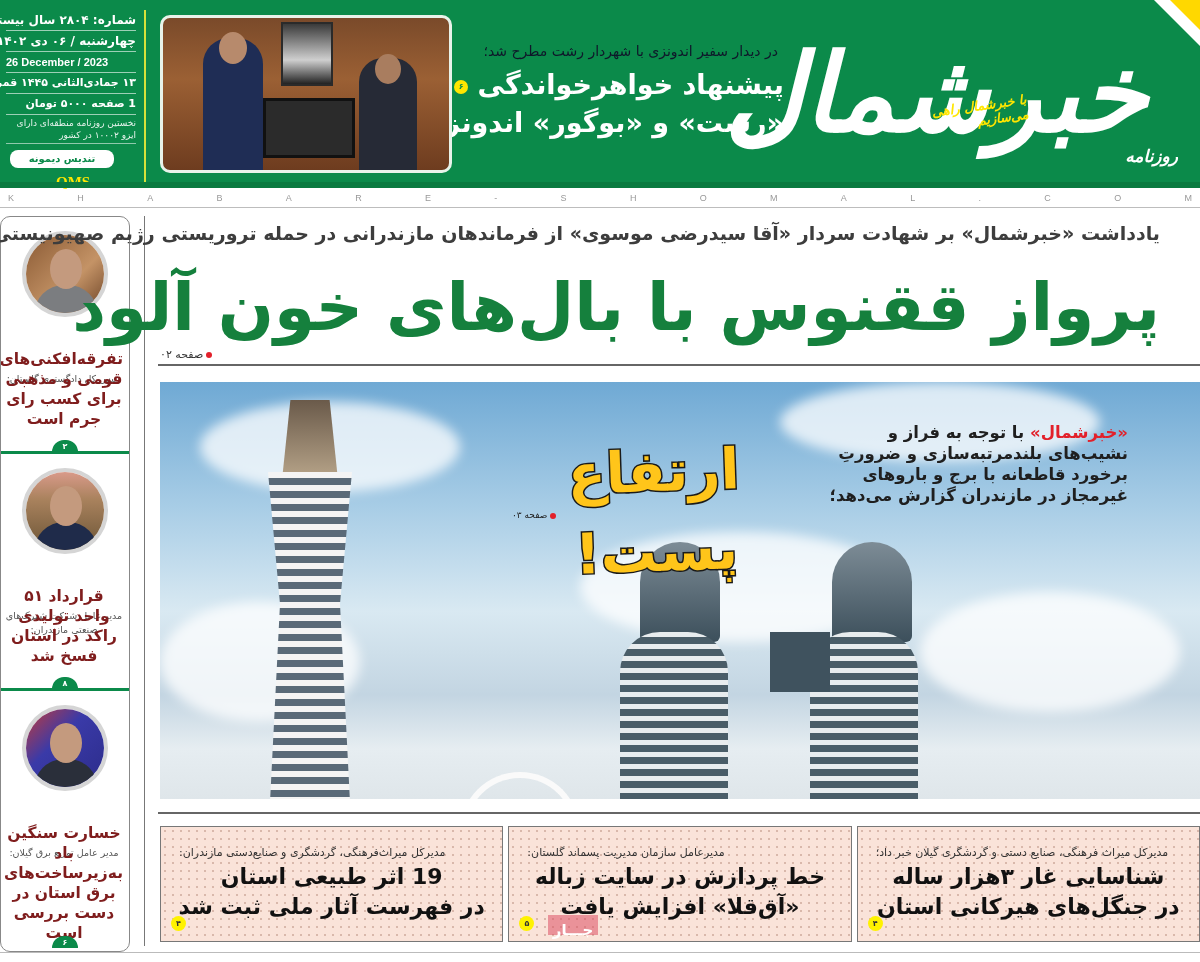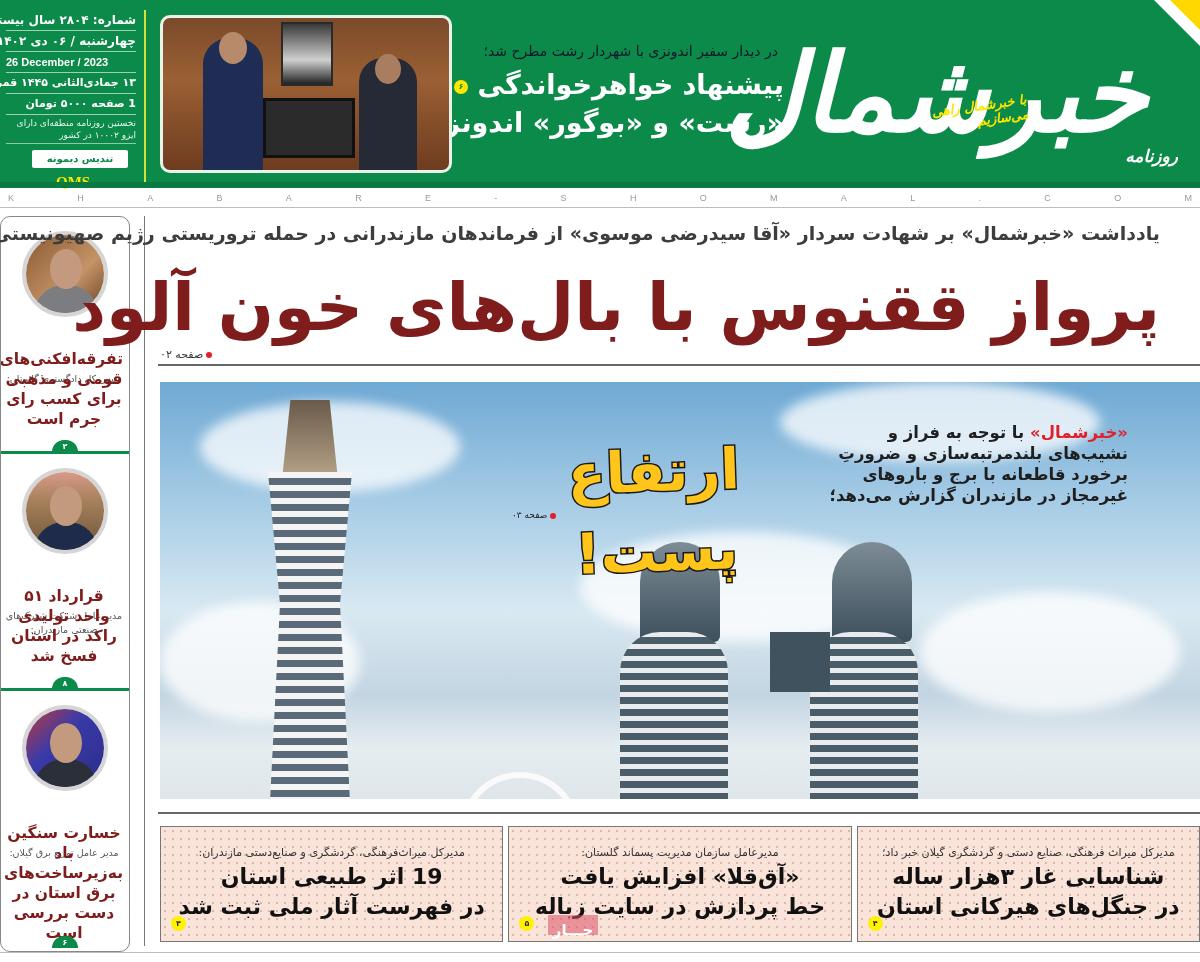--- a/index.html
+++ b/index.html
@@ -95,21 +95,21 @@
   
   .info-col {
     position: absolute; left: 6px; top: 10px; width: 140px; height: 172px;
     text-align: right; color: #ffffff; border-right: 2px solid #d6e23a; padding-right: 8px;
   }
   .info-col .row { font-size: 11px; line-height: 16px; font-weight: bold; border-bottom: 1px solid rgba(255,255,255,0.6); padding: 2px 0; white-space: nowrap; }
   .info-col .row.big { font-size: 12px; }
   .info-col .row.en { direction: ltr; text-align: left; font-family: "Liberation Sans", sans-serif; }
   .info-col .small { font-size: 9px; line-height: 12px; font-weight: normal; opacity: 0.9; padding: 2px 0; border-bottom: 1px solid rgba(255,255,255,0.6); }
   .info-col .badge-tandis {
-    margin-top: 6px; margin-right: 8px; width: 96px; height: 18px; background: #ffffff; border-radius: 2px;
+    margin-top: 6px; margin-right: 22px; width: 104px; height: 18px; background: #ffffff; border-radius: 8px;
     color: #0b8a4a; font-size: 10px; font-weight: bold; line-height: 18px; text-align: center;
   }
   .info-col .qms {
     margin-top: 6px; direction: ltr; text-align: left; padding-left: 50px;
     font-family: "Liberation Serif", serif; font-weight: bold; font-size: 15px; color: #ffe600;
   }
   .info-col .qms small { font-size: 6px; color: #ffffff; font-family: "Liberation Sans", sans-serif; font-weight: normal; vertical-align: middle; }
 
   
   .url-bar {
@@ -147,21 +147,21 @@
 
   .v-divider { position: absolute; left: 144px; top: 216px; width: 1px; height: 730px; background: #777; }
 
   
   .sup-title {
     position: absolute; right: 40px; top: 222px; width: 1010px;
     font-size: 19px; font-weight: bold; color: #3d3d3d; white-space: nowrap; text-align: right;
   }
   .main-title {
     position: absolute; right: 40px; top: 258px; width: 1010px; text-align: center;
-    font-size: 66px; font-weight: bold; line-height: 100px; color: #7f1d1d; white-space: nowrap;
+    font-size: 66px; font-weight: bold; line-height: 100px; color: #15803d; white-space: nowrap;
     letter-spacing: -1px;
   }
   .page-ref {
     position: absolute; left: 160px; top: 348px; font-size: 11px; color: #333;
   }
   .page-ref .dot { display: inline-block; width: 6px; height: 6px; border-radius: 50%; background: #e2202a; margin-left: 3px; vertical-align: middle; }
   .h-rule { position: absolute; left: 158px; width: 1042px; height: 2px; background: #666; }
 
   
   .hero {
@@ -213,21 +213,21 @@
   .bottom-row { position: absolute; left: 160px; top: 826px; width: 1040px; height: 116px; display: flex; direction: rtl; gap: 0; }
   .bstory {
     position: relative; flex: 1; height: 116px; margin-left: 5px;
     border: 1px solid #777;
     background-color: #fae3d9;
     background-image: radial-gradient(#d9b8ab 1px, transparent 1.2px);
     background-size: 8px 8px;
     text-align: center;
   }
   .bstory:last-child { margin-left: 0; }
-  .bstory .kicker { font-size: 11px; color: #333; margin-top: 18px; line-height: 16px; padding: 0 18px; text-align: center; }
+  .bstory .kicker { font-size: 11px; color: #333; margin-top: 18px; line-height: 16px; padding: 0 18px; text-align: left; }
   .bstory .title { font-size: 22px; font-weight: bold; color: #111; line-height: 28px; margin-top: 2px; }
   .bstory .pg {
     position: absolute; left: 10px; bottom: 10px; width: 15px; height: 15px; border-radius: 50%;
     background: #fff200; font-size: 8px; line-height: 15px; text-align: center; color: #333; font-weight: bold;
   }
   .watermark {
     position: absolute; left: 548px; top: 915px; width: 50px; height: 20px;
     background: rgba(220, 80, 100, 0.55); color: #fff; font-size: 15px; font-weight: bold;
     text-align: center; line-height: 30px;
   }
@@ -378,22 +378,22 @@
 
 <div class="bottom-row">
   <div class="bstory">
     <div class="kicker">مدیرکل میراث فرهنگی، صنایع دستی و گردشگری گیلان خبر داد؛</div>
     <div class="title">شناسایی غار ۳هزار ساله</div>
     <div class="title">در جنگل‌های هیرکانی استان</div>
     <div class="pg">۴</div>
   </div>
   <div class="bstory">
     <div class="kicker">مدیرعامل سازمان مدیریت پسماند گلستان:</div>
+    <div class="title">خط پردازش در سایت زباله</div>
     <div class="title">«آق‌قلا» افزایش یافت</div>
-    <div class="title">خط پردازش در سایت زباله</div>
     <div class="pg">۵</div>
   </div>
   <div class="bstory">
     <div class="kicker">مدیرکل میراث‌فرهنگی، گردشگری و صنایع‌دستی مازندران:</div>
     <div class="title">19 اثر طبیعی استان</div>
     <div class="title">در فهرست آثار ملی ثبت شد</div>
     <div class="pg">۴</div>
   </div>
 </div>
 

